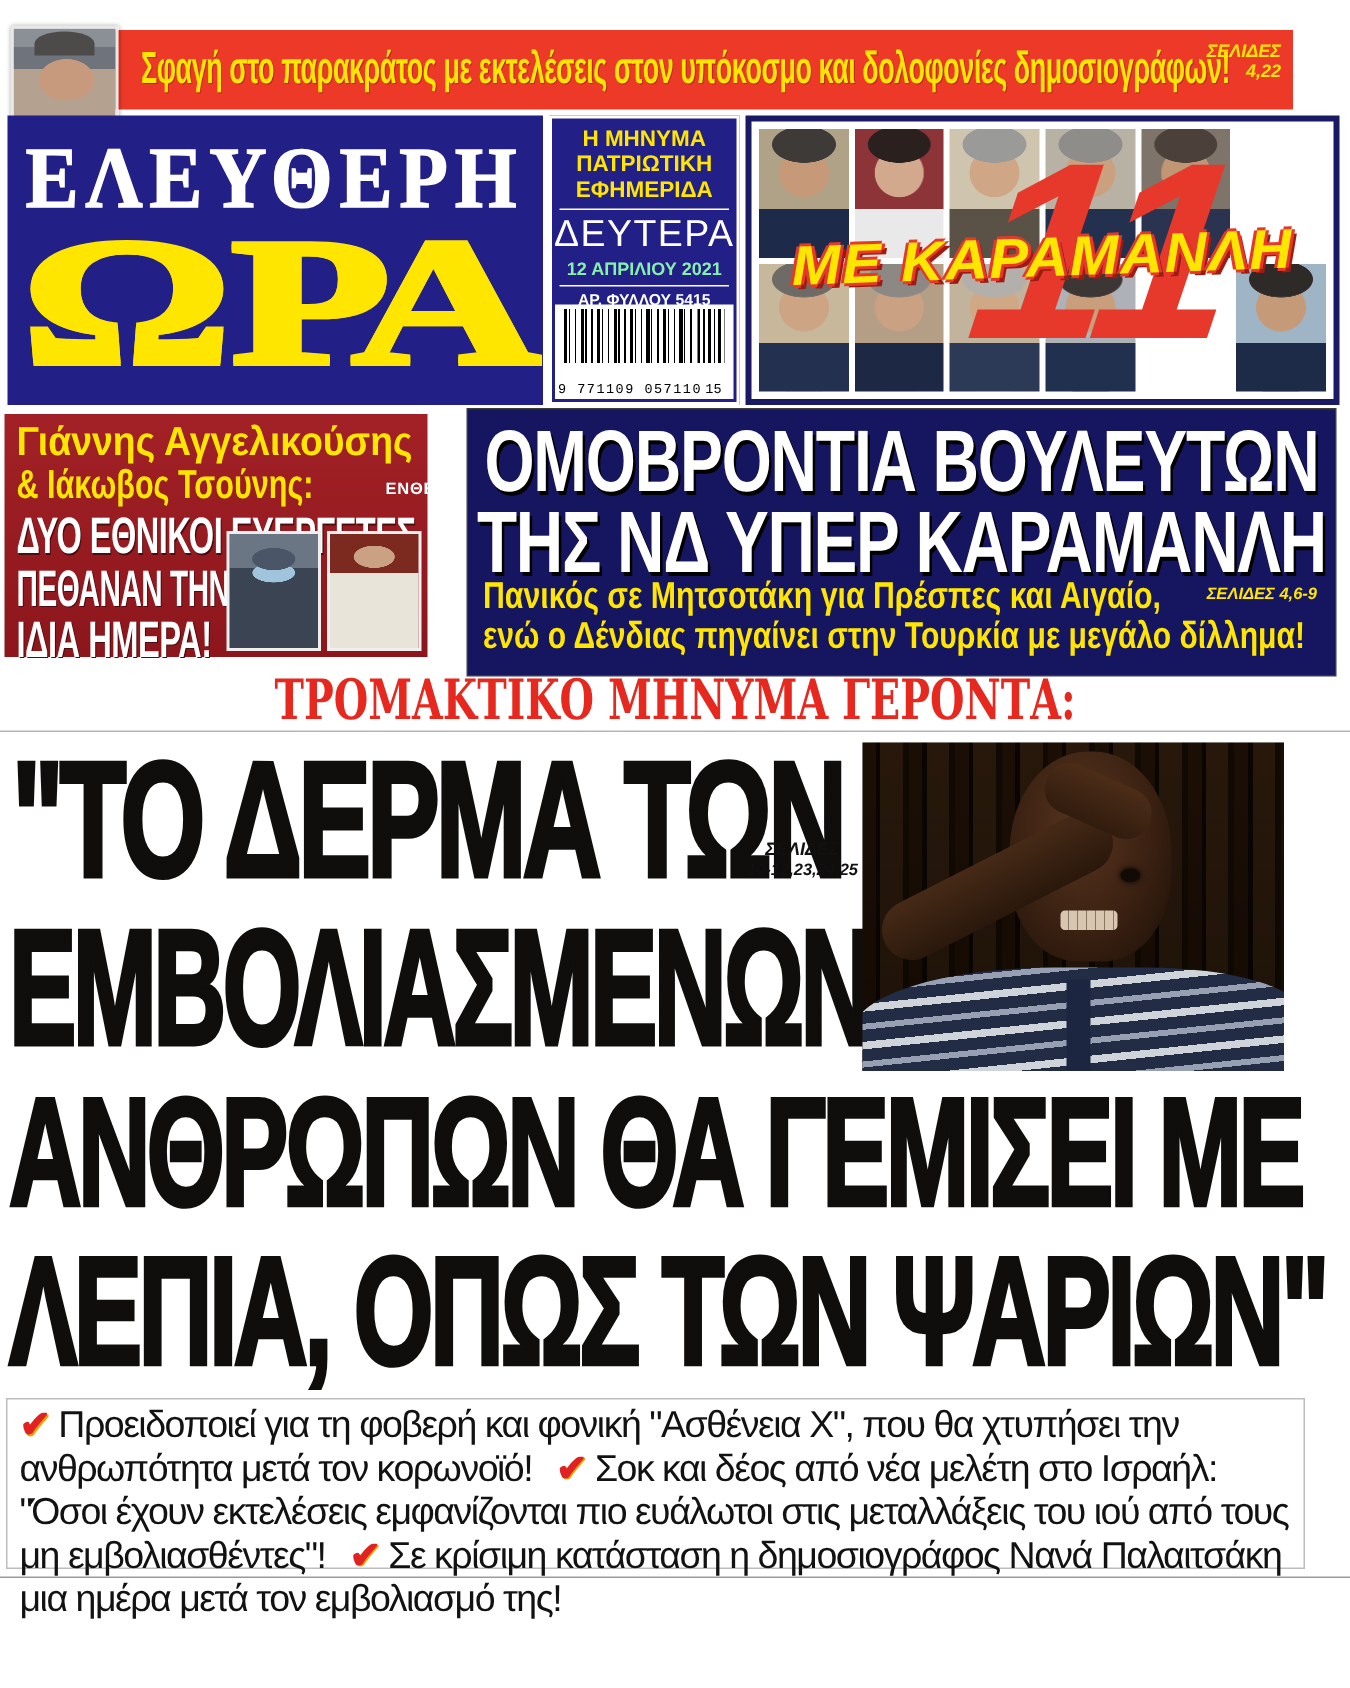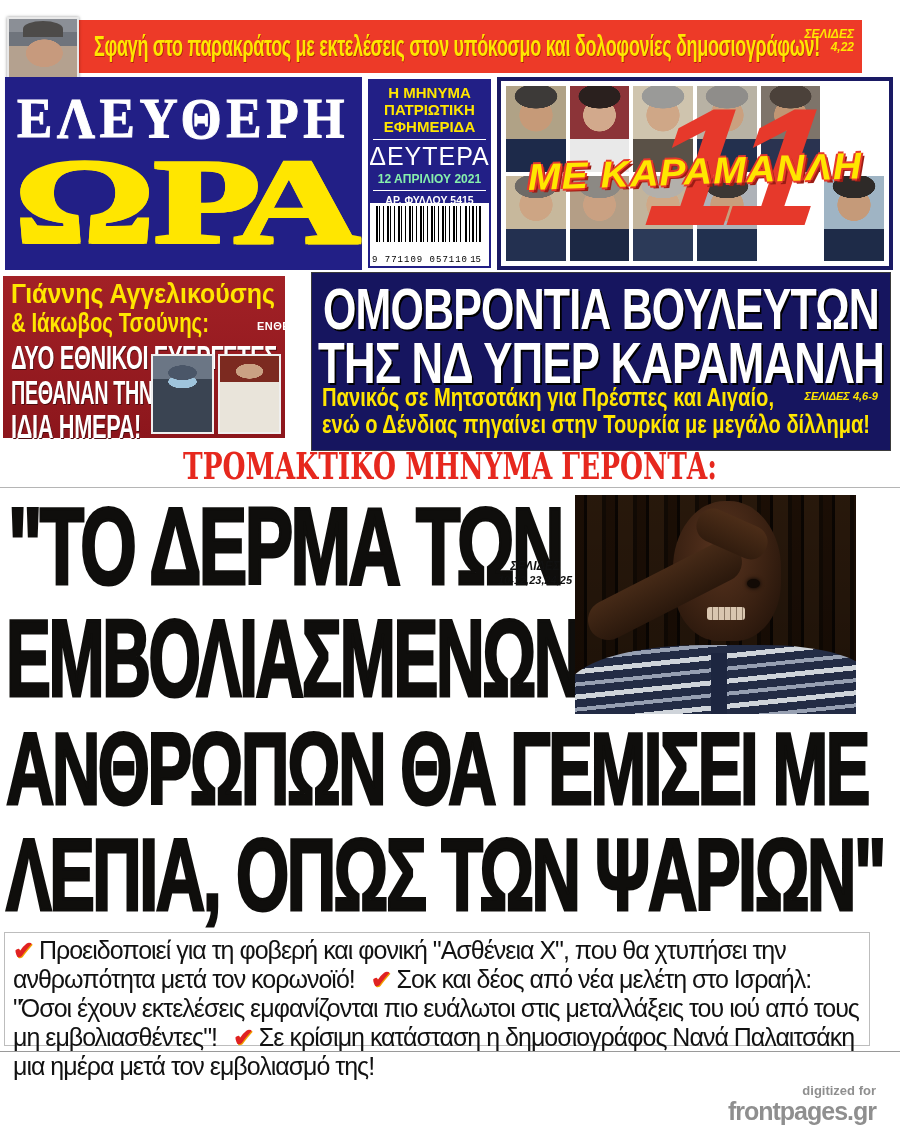--- a/index.html
+++ b/index.html
@@ -267,18 +267,14 @@
     <div class="mp-placket"></div>
   </div>
 
   <div class="abs bullets-box">
     <span class="bullet">Προειδοποιεί για τη φοβερή και φονική "Ασθένεια Χ", που θα χτυπήσει την ανθρωπότητα μετά τον κορωνοϊό!</span>
     <span class="bullet">Σοκ και δέος από νέα μελέτη στο Ισραήλ: "Όσοι έχουν εκτελέσεις εμφανίζονται πιο ευάλωτοι στις μεταλλάξεις του ιού από τους μη εμβολιασθέντες"!</span>
     <span class="bullet">Σε κρίσιμη κατάσταση η δημοσιογράφος Νανά Παλαιτσάκη μια ημέρα μετά τον εμβολιασμό της!</span>
   </div>
   <div class="abs bottom-hr"></div>
 
-  <div class="abs credit">
-    <div class="c1">digitized for</div>
-    <div class="c2">frontpages.gr</div>
-  </div>
 
 </div>
 
 </body></html>

